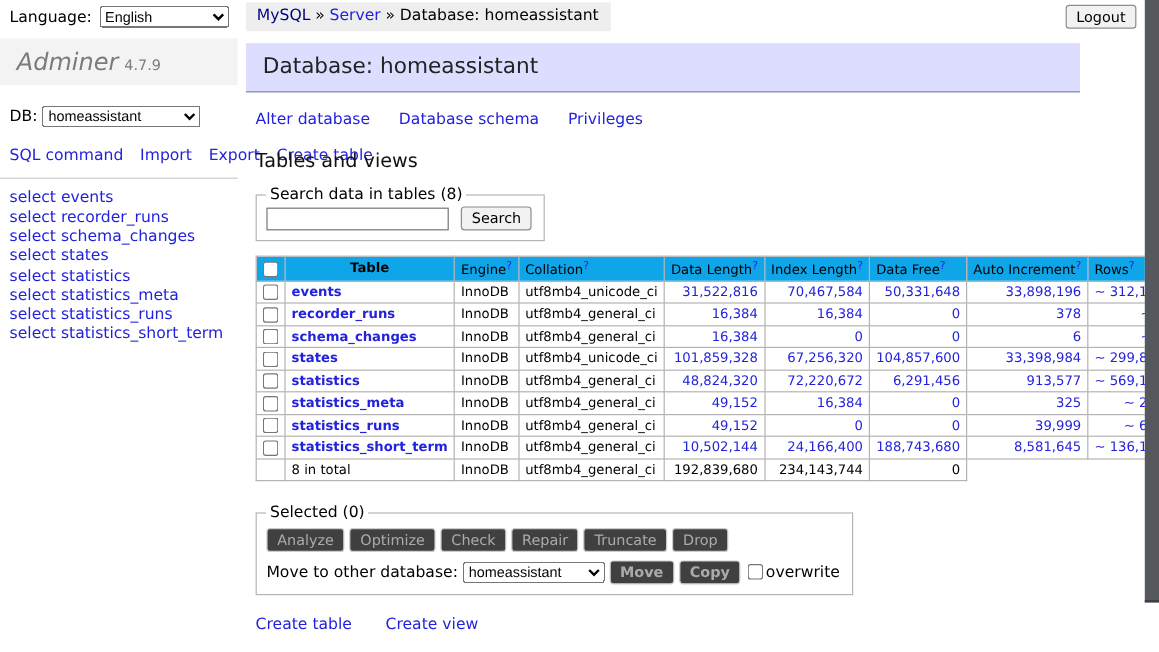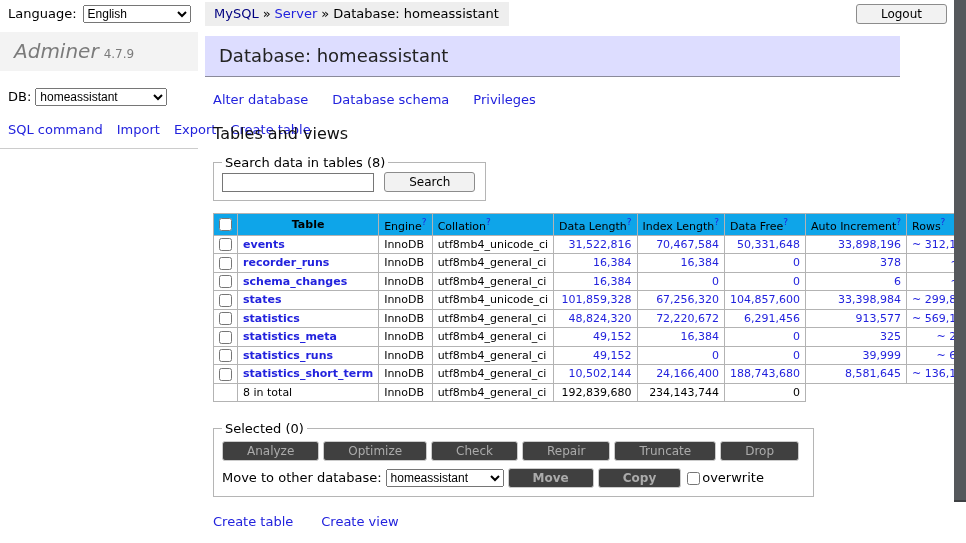--- a/index.html
+++ b/index.html
@@ -30,21 +30,21 @@
   .breadcrumb .crumb-sep { color:#000; margin:0 4px; }
   .breadcrumb a.visited { color:#000080; }
   .h2bar { margin-top:10px; background:#ddddff; border-bottom:1px solid #8a8a9a; padding:9px 0 10px 14px; font-size:18px; color:#222; font-weight:normal; }
   .actions { margin:15px 0 0 8px; }
   .actions a { margin-right:24px; }
   h3 { font-size:16px; font-weight:normal; margin:17px 0 0 8px; color:#111; }
 
   fieldset { display:inline-block; border:1px solid #b5b5b5; margin:12px 0 0 8px; padding:2px 10px 8px 8px; }
   legend { font-size:13px; padding:0 3px; }
   .search-fieldset input[type=text] { width:152px; height:19px; border:1px solid #767676; font-size:12px; padding:1px 3px; }
-  .btn { border:1px solid #8c8c8c; background:#f2f2f2; border-radius:3px; padding:2px 24px; font-size:12px; font-family:inherit; cursor:pointer; color:#000; }
+  .btn { border:1px solid #8c8c8c; background:#f2f2f2; border-radius:3px; padding:2px 8px; font-size:12px; font-family:inherit; cursor:pointer; color:#000; }
   .btn:disabled { color:#ababab; border-color:#ccc; background:#404040; cursor:default; }
   .search-fieldset .btn { margin-left:6px; }
 
   
   table { margin:12px 0 0 8px; border-collapse:collapse; font-size:11px; }
   td, th { border:1px solid #b3b3b3; padding:2px 5px; white-space:nowrap; }
   thead td, thead th { background:#0ea5e9; font-weight:normal; text-align:left; }
   thead th.table-col { font-weight:bold; text-align:center; padding:3px 38px; }
   thead sup a { font-size:9px; }
   td.num { text-align:right; }
@@ -83,20 +83,30 @@
       <span>Language:</span><select><option>English</option></select>
     </div>
     <div class="h1bar">
       <span class="adminer-name">Adminer</span><span class="adminer-ver">4.7.9</span>
     </div>
     <div class="db-row">
       <span>DB:</span><select><option>homeassistant</option></select>
     </div>
     <div class="side-links"><a>SQL command</a><a>Import</a><a>Export</a><a>Create table</a></div>
     <hr>
+    <div class="table-links">
+        <a class="slink">select events</a>
+        <a class="slink">select recorder_runs</a>
+        <a class="slink">select schema_changes</a>
+        <a class="slink">select states</a>
+        <a class="slink">select statistics</a>
+        <a class="slink">select statistics_meta</a>
+        <a class="slink">select statistics_runs</a>
+        <a class="slink">select statistics_short_term</a>
+      </div>
   </div>
 
   <div id="content">
     <div class="breadcrumb">
       <a class="visited">MySQL</a><span class="crumb-sep">»</span><a>Server</a><span class="crumb-sep">»</span><span>Database: homeassistant</span>
     </div>
 
     <div class="h2bar">Database: homeassistant</div>
 
     <div class="actions"><a>Alter database</a><a>Database schema</a><a>Privileges</a></div>

